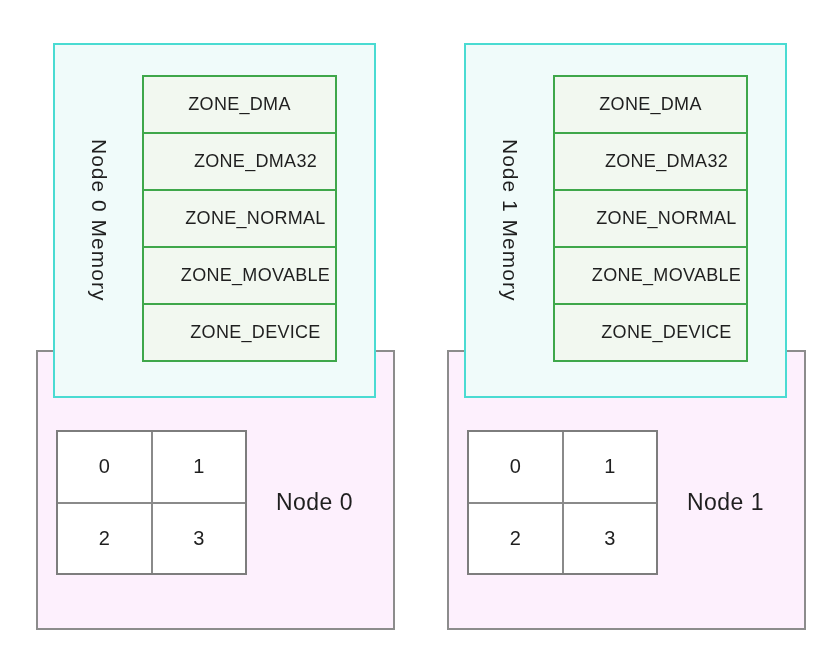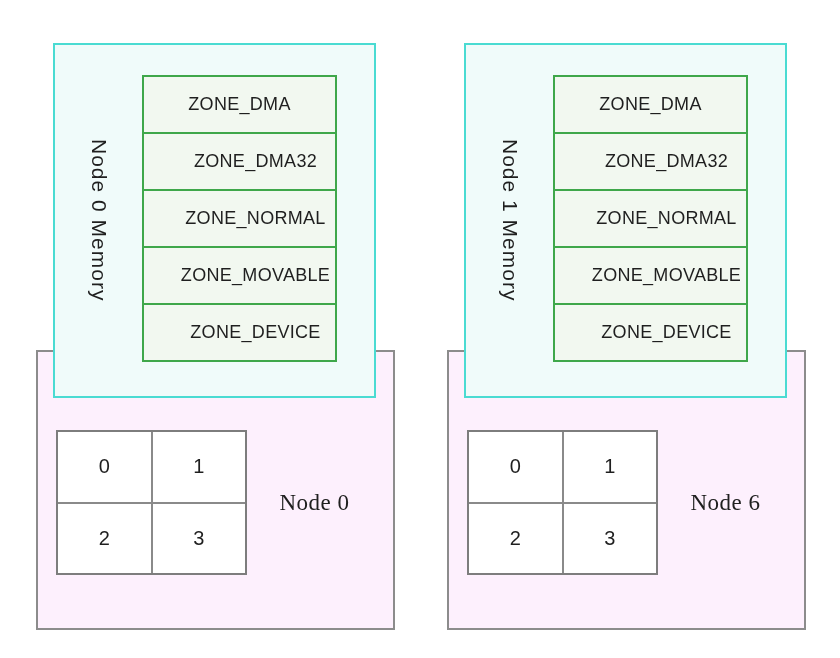--- a/index.html
+++ b/index.html
@@ -111,21 +111,20 @@
     position: absolute;
     left: 198px;
     right: 0;
     top: 78px;
     height: 145px;
     display: flex;
     align-items: center;
     justify-content: center;
     font-size: 23px;
     letter-spacing: 0.5px;
-    font-family: Liberation Serif, serif;
   }
 </style>
 </head>
 <body>
 
 <div class="canvas">
 
   <div class="group g0">
     <div class="node-box">
       <div class="cpu-table">
@@ -149,21 +148,21 @@
   </div>
 
   <div class="group g1">
     <div class="node-box">
       <div class="cpu-table">
         <div class="cpu-cell">0</div>
         <div class="cpu-cell">1</div>
         <div class="cpu-cell">2</div>
         <div class="cpu-cell">3</div>
       </div>
-      <div class="node-label">Node 6</div>
+      <div class="node-label">Node 1</div>
     </div>
     <div class="memory-box">
       <div class="memory-label">Node 1 Memory</div>
       <div class="zones">
         <div class="zone-box">ZONE_DMA</div>
         <div class="zone-box">ZONE_DMA32</div>
         <div class="zone-box">ZONE_NORMAL</div>
         <div class="zone-box">ZONE_MOVABLE</div>
         <div class="zone-box">ZONE_DEVICE</div>
       </div>

